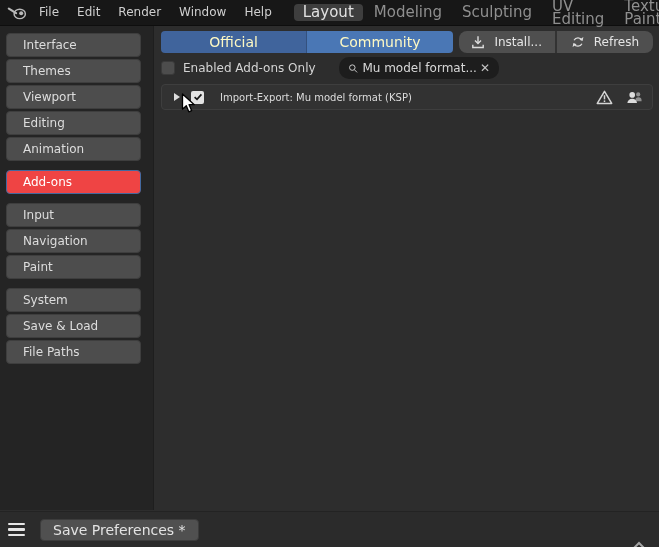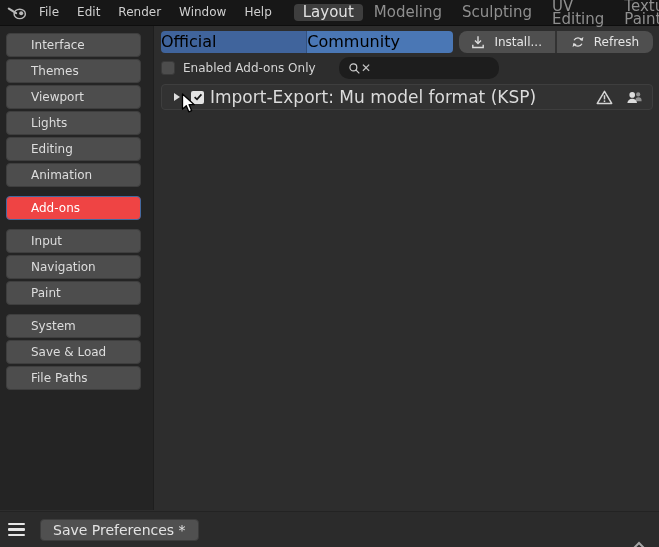--- a/index.html
+++ b/index.html
@@ -23,28 +23,28 @@
   
   .content{display:flex;height:484px;}
   .sidebar{
     width:154px;background:#242424;border-right:1px solid #1e1e1e;
     padding-top:7px;box-sizing:border-box;flex:0 0 auto;
   }
   .side-group{margin-bottom:9px;}
   .side-btn{
     height:24px;margin:0 12px 2px 6px;background:#4d4d4d;border:1px solid #3e3e3e;
     border-radius:4px;color:#dddddd;font-size:12px;line-height:22px;
-    padding-left:24px;box-sizing:border-box;
+    padding-left:16px;box-sizing:border-box;
   }
   .side-btn.active{background:#ef4444;border-color:#44699f;color:#ffffff;}
   .main{flex:1;padding:5px 6px 0 7px;box-sizing:border-box;position:relative;}
   
   .row1{display:flex;height:22px;}
   .seg{display:flex;flex:3;border-radius:4px;overflow:hidden;}
-  .seg-btn{flex:1;font-size:16px;color:#000000;text-align:left;line-height:22px;}
+  .seg-btn{flex:1;font-size:14px;color:#fef9c3;text-align:center;line-height:22px;}
   .seg-official{background:#40649c;border-right:1px solid #34517e;}
   .seg-community{background:#4a77b5;}
   .btn-group{display:flex;flex:2;margin-left:6px;border-radius:8px;overflow:hidden;}
   .tool-btn{
     flex:1;background:#4f4f4f;color:#e5e5e5;font-size:12px;
     display:flex;align-items:center;justify-content:center;gap:9px;
   }
   .tool-btn + .tool-btn{border-left:2px solid #333333;}
   
   .row2{display:flex;margin-top:4px;height:22px;}
@@ -76,21 +76,21 @@
   }
   .expand-tri{
     width:0;height:0;border-left:6px solid #dddddd;
     border-top:4px solid transparent;border-bottom:4px solid transparent;
     margin:0 11px 0 3px;flex:0 0 auto;
   }
   .addon-check{
     width:13px;height:13px;background:#e3e3e3;border-radius:2px;
     display:flex;align-items:center;justify-content:center;flex:0 0 auto;
   }
-  .addon-title{color:#dcdcdc;font-size:17px;margin-left:6px;}
+  .addon-title{color:#dcdcdc;font-size:10px;margin-left:16px;}
   .addon-icons{margin-left:auto;display:flex;align-items:center;gap:13px;}
   
   .footer{
     position:absolute;left:0;bottom:0;width:659px;height:36px;background:#2b2b2b;
     border-top:1px solid #232323;display:flex;align-items:center;
     padding:0 6px;box-sizing:border-box;
   }
   .burger{width:24px;height:20px;display:flex;flex-direction:column;justify-content:center;gap:3px;padding-left:2px;box-sizing:border-box;}
   .burger div{height:2.5px;background:#e6e6e6;border-radius:1px;width:17px;}
   .save-btn{
@@ -126,21 +126,20 @@
   </div>
 </div>
 
 <div class="content">
 
   <div class="sidebar">
     <div class="side-group">
       <div class="side-btn">Interface</div>
       <div class="side-btn">Themes</div>
       <div class="side-btn">Viewport</div>
-      <div class="side-btn">Lights</div>
       <div class="side-btn">Editing</div>
       <div class="side-btn">Animation</div>
     </div>
     <div class="side-group">
       <div class="side-btn active">Add-ons</div>
     </div>
     <div class="side-group">
       <div class="side-btn">Input</div>
       <div class="side-btn">Navigation</div>
       <div class="side-btn">Paint</div>
@@ -183,20 +182,21 @@
     <div class="row2">
       <div class="enabled-wrap">
         <div class="checkbox"></div>
         <div class="enabled-label">Enabled Add-ons Only</div>
       </div>
       <div class="search">
         <svg width="13" height="13" viewBox="0 0 14 14">
           <circle cx="5.8" cy="5.8" r="3.7" stroke="#cfcfcf" stroke-width="1.3" fill="none"></circle>
           <path d="M8.7 8.7 12.2 12.2" stroke="#cfcfcf" stroke-width="1.3"></path>
         </svg>
+        <input type="text" value="Mu model format..." style="">
         <span class="clear-x">✕</span>
       </div>
     </div>
 
     <div class="addon-row">
       <div class="expand-tri"></div>
       <div class="addon-check">
         <svg width="10" height="10" viewBox="0 0 10 10">
           <path d="M1.6 5.2 4 7.4 8.4 2.4" stroke="#161616" stroke-width="1.7" fill="none"></path>
         </svg>

